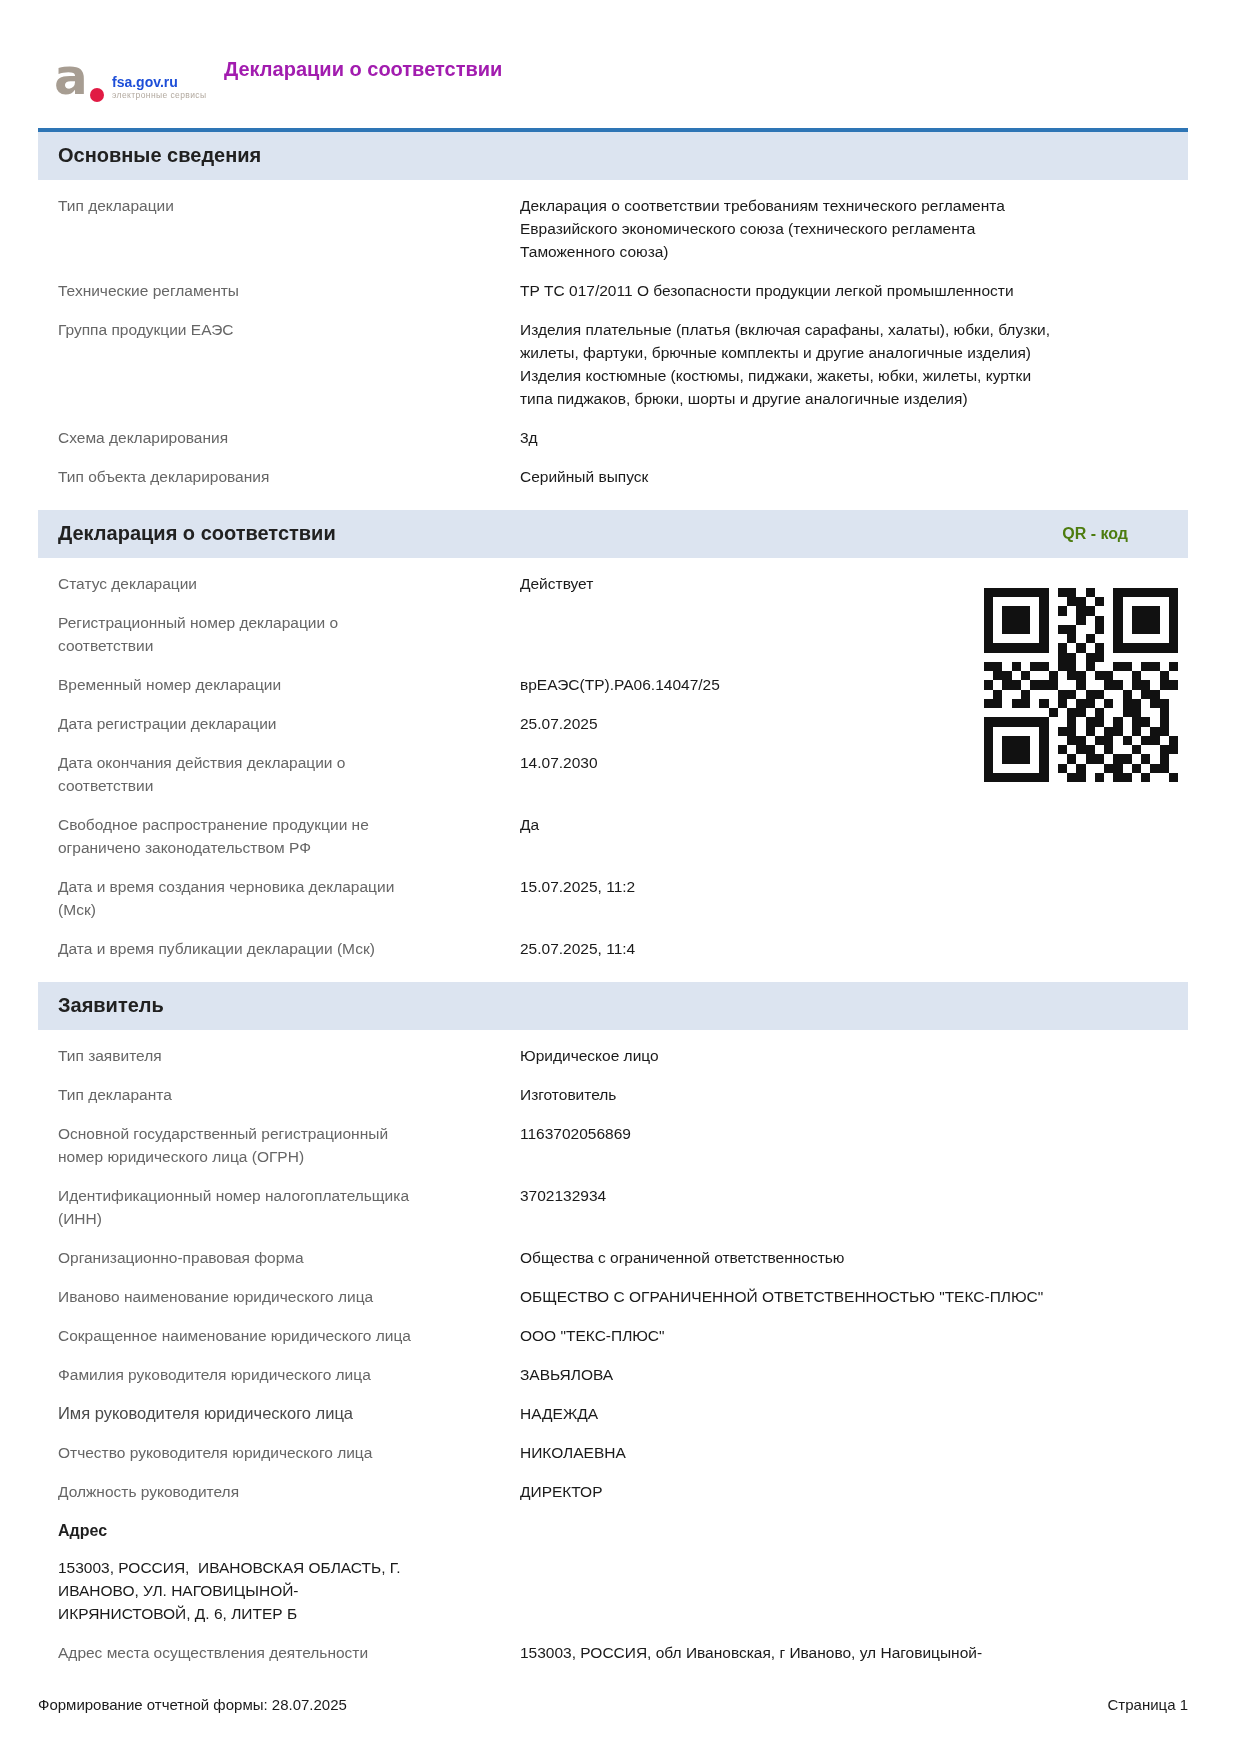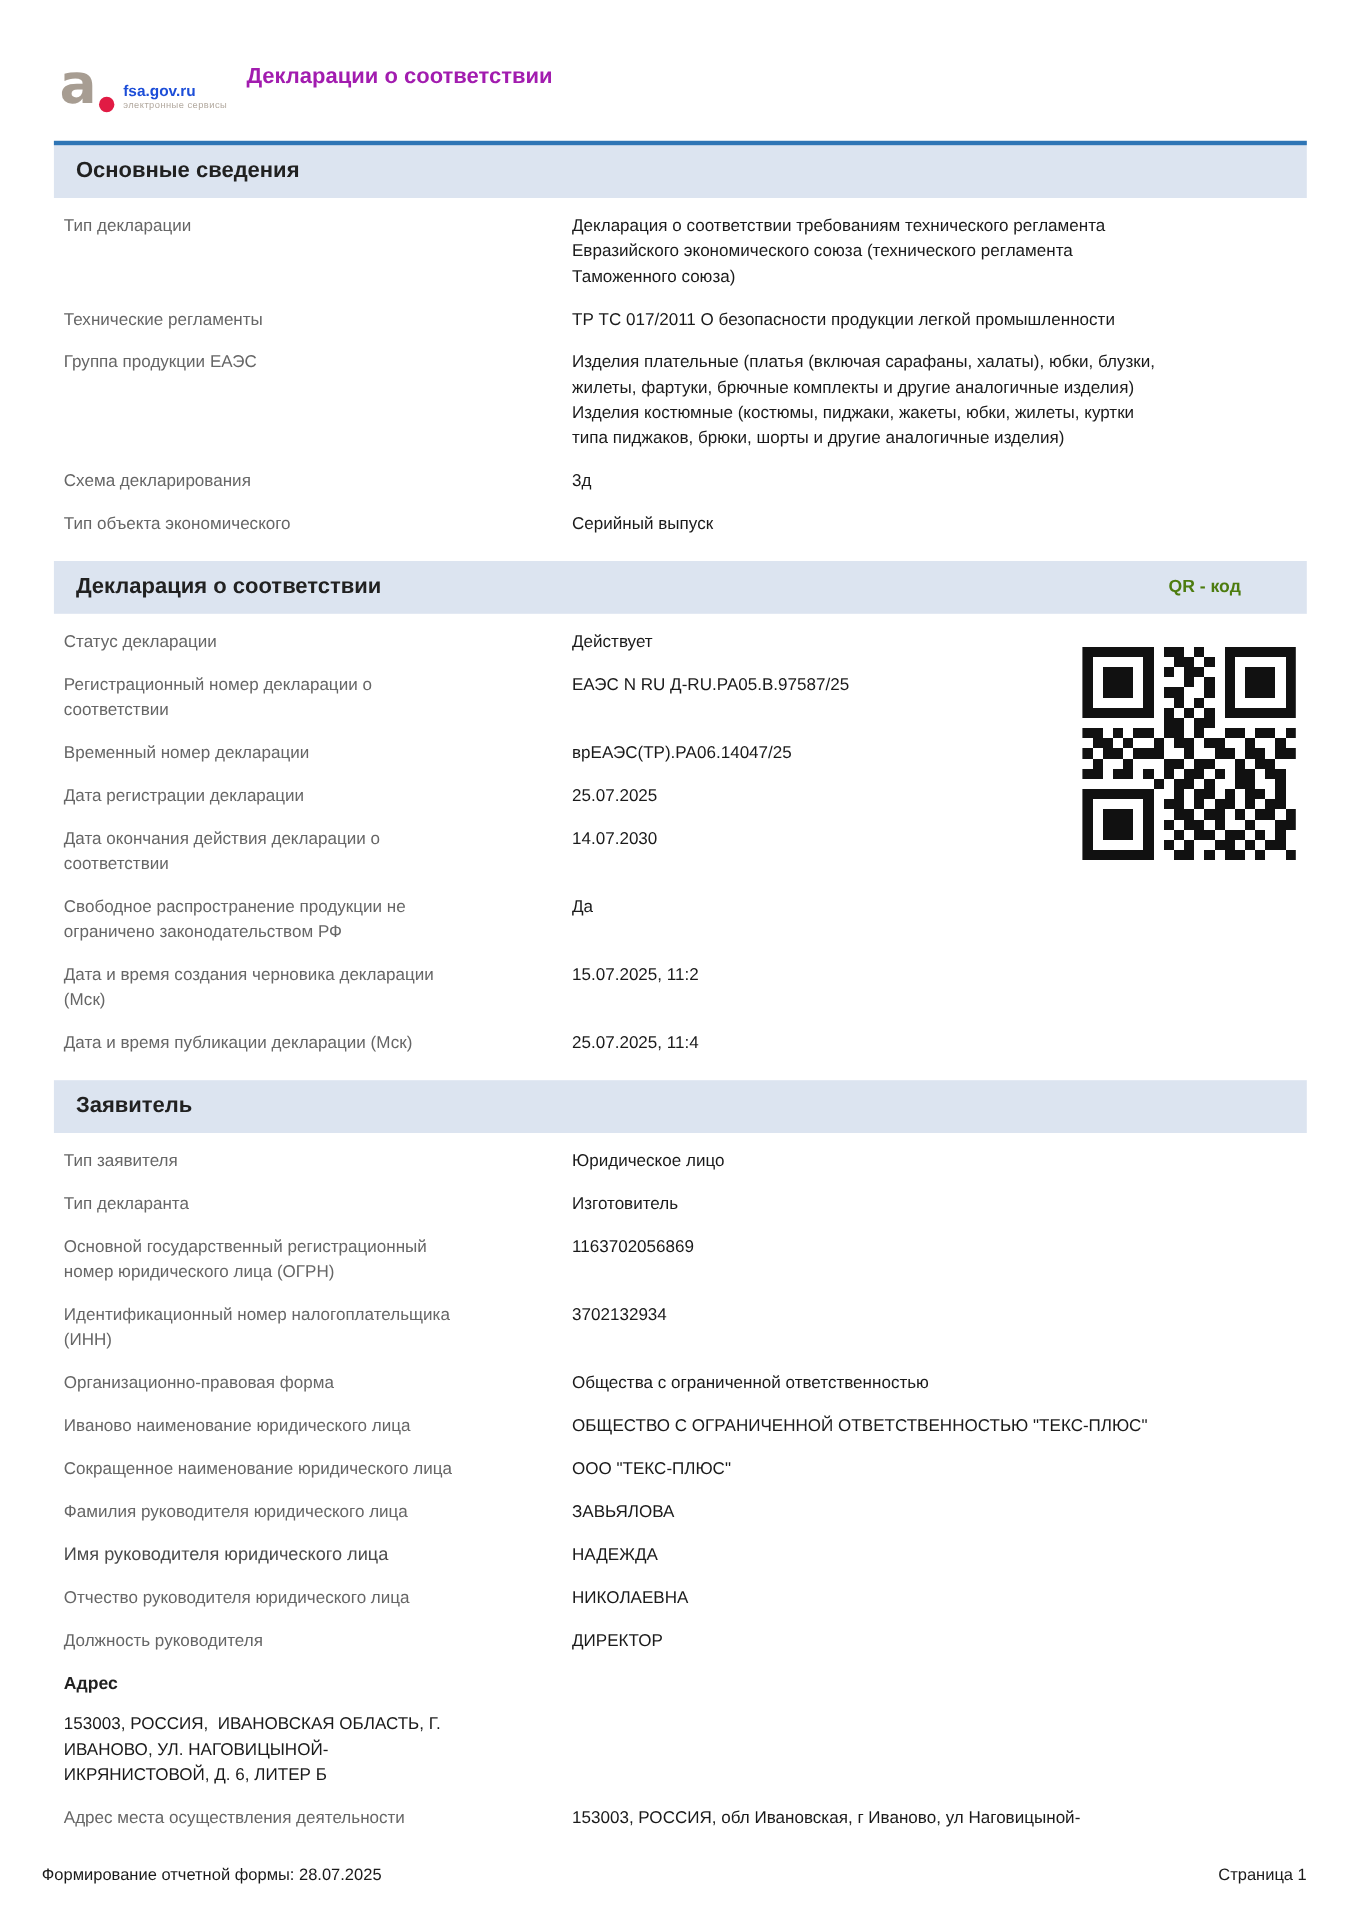--- a/index.html
+++ b/index.html
@@ -10,21 +10,21 @@
   
   .header{position:relative;height:128px;}
   .logo{position:absolute;left:18px;top:52px;display:flex;align-items:flex-end;}
   .logo-glyph{position:relative;width:50px;height:52px;}
   .logo-brand{margin-left:6px;padding-bottom:4px;}
   .logo-brand .brand{color:#1d4ed8;font-weight:bold;font-size:14px;line-height:15px;}
   .logo-brand .tagline{color:#b2a99f;font-size:8.5px;letter-spacing:.4px;}
   .doc-title{position:absolute;left:186px;top:58px;font-size:20px;font-weight:bold;color:#a21caf;}
 
   
-  .band{background:#dce4f0;padding:12px 20px 13px 20px;display:flex;justify-content:space-between;align-items:center;margin-left:11px;}
+  .band{background:#dce4f0;padding:12px 20px 13px 20px;display:flex;justify-content:space-between;align-items:center;}
   .band.first{border-top:4px solid #2e75b5;}
   .band .band-title{font-size:20px;font-weight:bold;color:#212121;}
   .band .band-right{font-size:16px;font-weight:bold;color:#4d7c0f;padding-right:40px;}
 
   
   .rows{padding:14px 0 6px 20px;position:relative;}
   .row{display:grid;grid-template-columns:360px 540px;column-gap:102px;margin-bottom:16px;}
   .row .label{color:#666666;font-size:15.5px;line-height:23px;}
   .row .label.emph{color:#4a4a4a;font-size:16.5px;}
   .row .value{color:#1a1a1a;font-size:15.5px;line-height:23px;white-space:pre-wrap;}
@@ -75,21 +75,21 @@
       <div class="row">
         <div class="label">Группа продукции ЕАЭС</div>
         <div class="value">Изделия плательные (платья (включая сарафаны, халаты), юбки, блузки, жилеты, фартуки, брючные комплекты и другие аналогичные изделия)
 Изделия костюмные (костюмы, пиджаки, жакеты, юбки, жилеты, куртки типа пиджаков, брюки, шорты и другие аналогичные изделия)</div>
       </div>
       <div class="row">
         <div class="label">Схема декларирования</div>
         <div class="value">3д</div>
       </div>
       <div class="row">
-        <div class="label">Тип объекта экономического</div>
+        <div class="label">Тип объекта декларирования</div>
         <div class="value">Серийный выпуск</div>
       </div>
     </div>
 
     <div class="band">
       <span class="band-title">Декларация о соответствии</span>
       <span class="band-right">QR - код</span>
     </div>
     <div class="rows">
       <div class="qr-block">
@@ -333,21 +333,20 @@
             <rect x="17" y="20" width="1" height="1"></rect>
             <rect x="20" y="20" width="1" height="1"></rect>
           </svg>
       </div>
       <div class="row">
         <div class="label">Статус декларации</div>
         <div class="value">Действует</div>
       </div>
       <div class="row">
         <div class="label">Регистрационный номер декларации о соответствии</div>
-        <div class="value">ЕАЭС N RU Д-RU.РА05.В.97587/25</div>
       </div>
       <div class="row">
         <div class="label">Временный номер декларации</div>
         <div class="value">врЕАЭС(ТР).РА06.14047/25</div>
       </div>
       <div class="row">
         <div class="label">Дата регистрации декларации</div>
         <div class="value">25.07.2025</div>
       </div>
       <div class="row">

